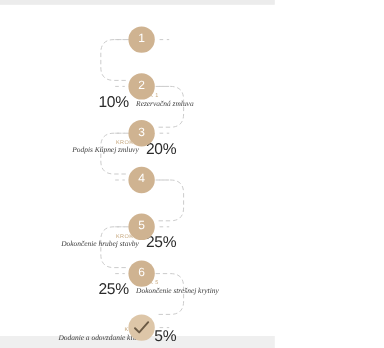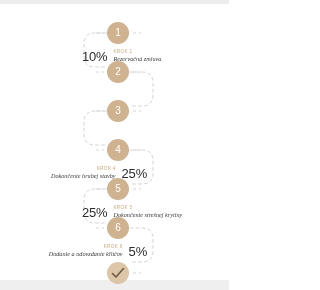--- a/index.html
+++ b/index.html
@@ -65,20 +65,21 @@
     width: 22px; height: 22px;
   }
 
   
   .step-row {
     position: absolute;
     height: 18px;
     display: flex;
     align-items: center;
     z-index: 2;
+    margin-top: 28px;
   }
   .step-row.left {
     
     left: 82px;
     flex-direction: row;
   }
   .step-row.right {
     
     right: 82px;
     flex-direction: row;
@@ -170,20 +171,27 @@
   </div>
 
   <div class="step-row left" style="top:47px;">
     <span class="pct">10%</span>
     <span class="labels">
       <span class="krok">KROK 1</span>
       <span class="desc">Rezervačná zmluva</span>
     </span>
   </div>
 
+  <div class="step-row right" style="top:86px;">
+    <span class="labels">
+      <span class="krok">KROK 2</span>
+      <span class="desc">Podpis Kúpnej zmluvy</span>
+    </span>
+    <span class="pct">20%</span>
+  </div>
 
 
   <div class="step-row right" style="top:164px;">
     <span class="labels">
       <span class="krok">KROK 4</span>
       <span class="desc">Dokončenie hrubej stavby</span>
     </span>
     <span class="pct">25%</span>
   </div>
 

